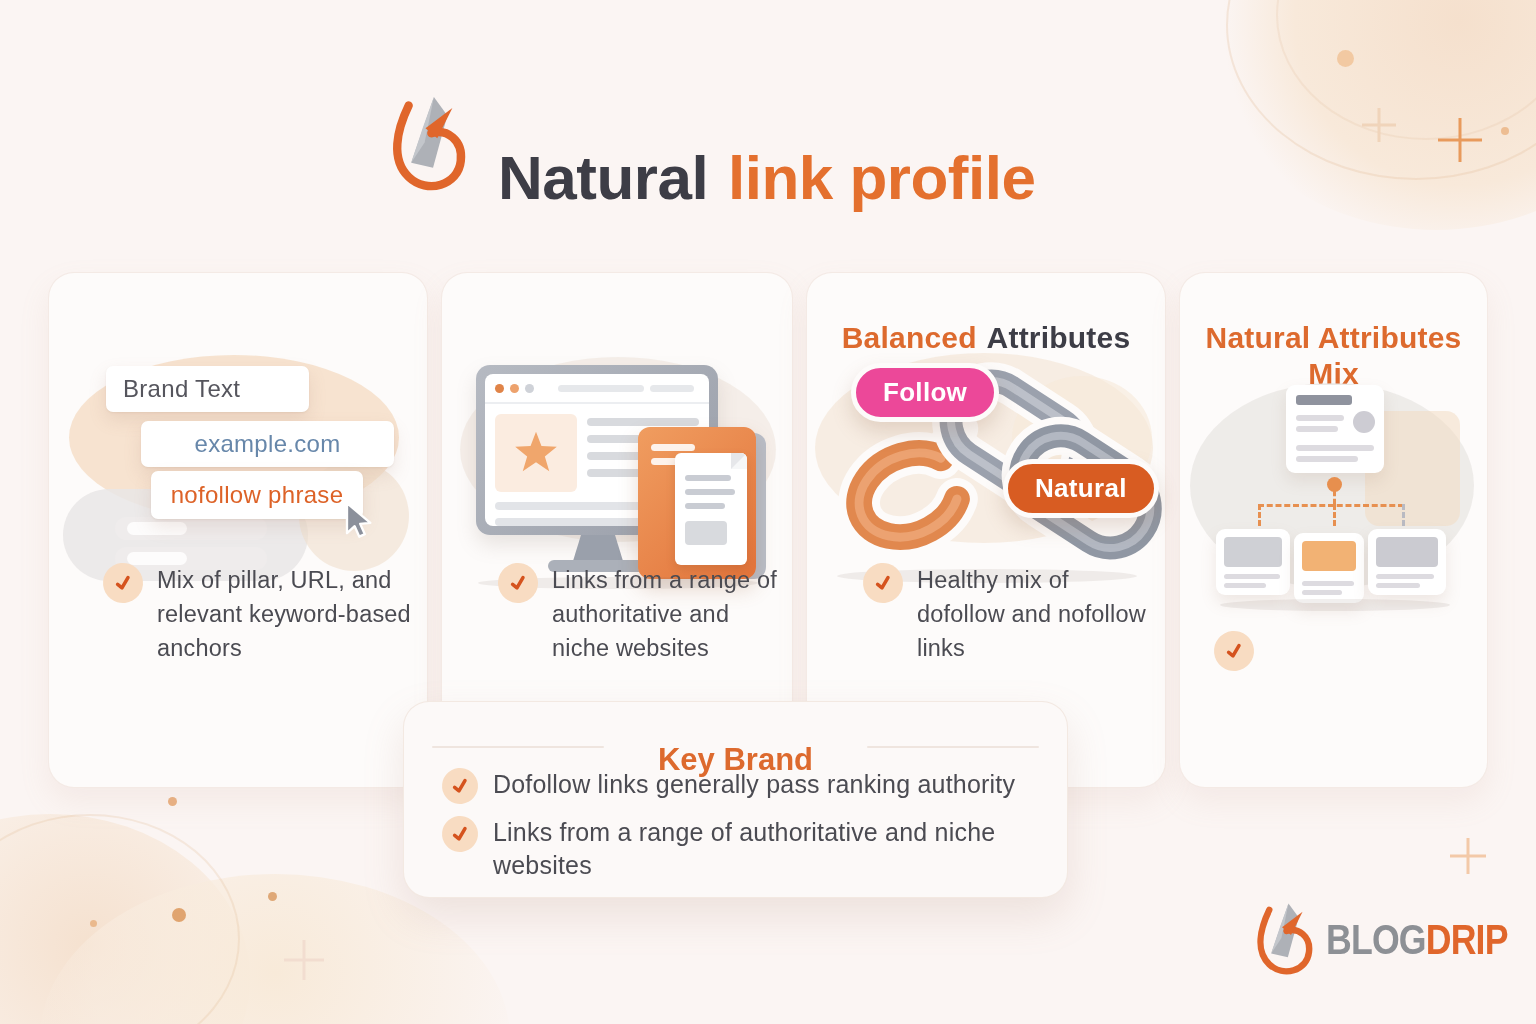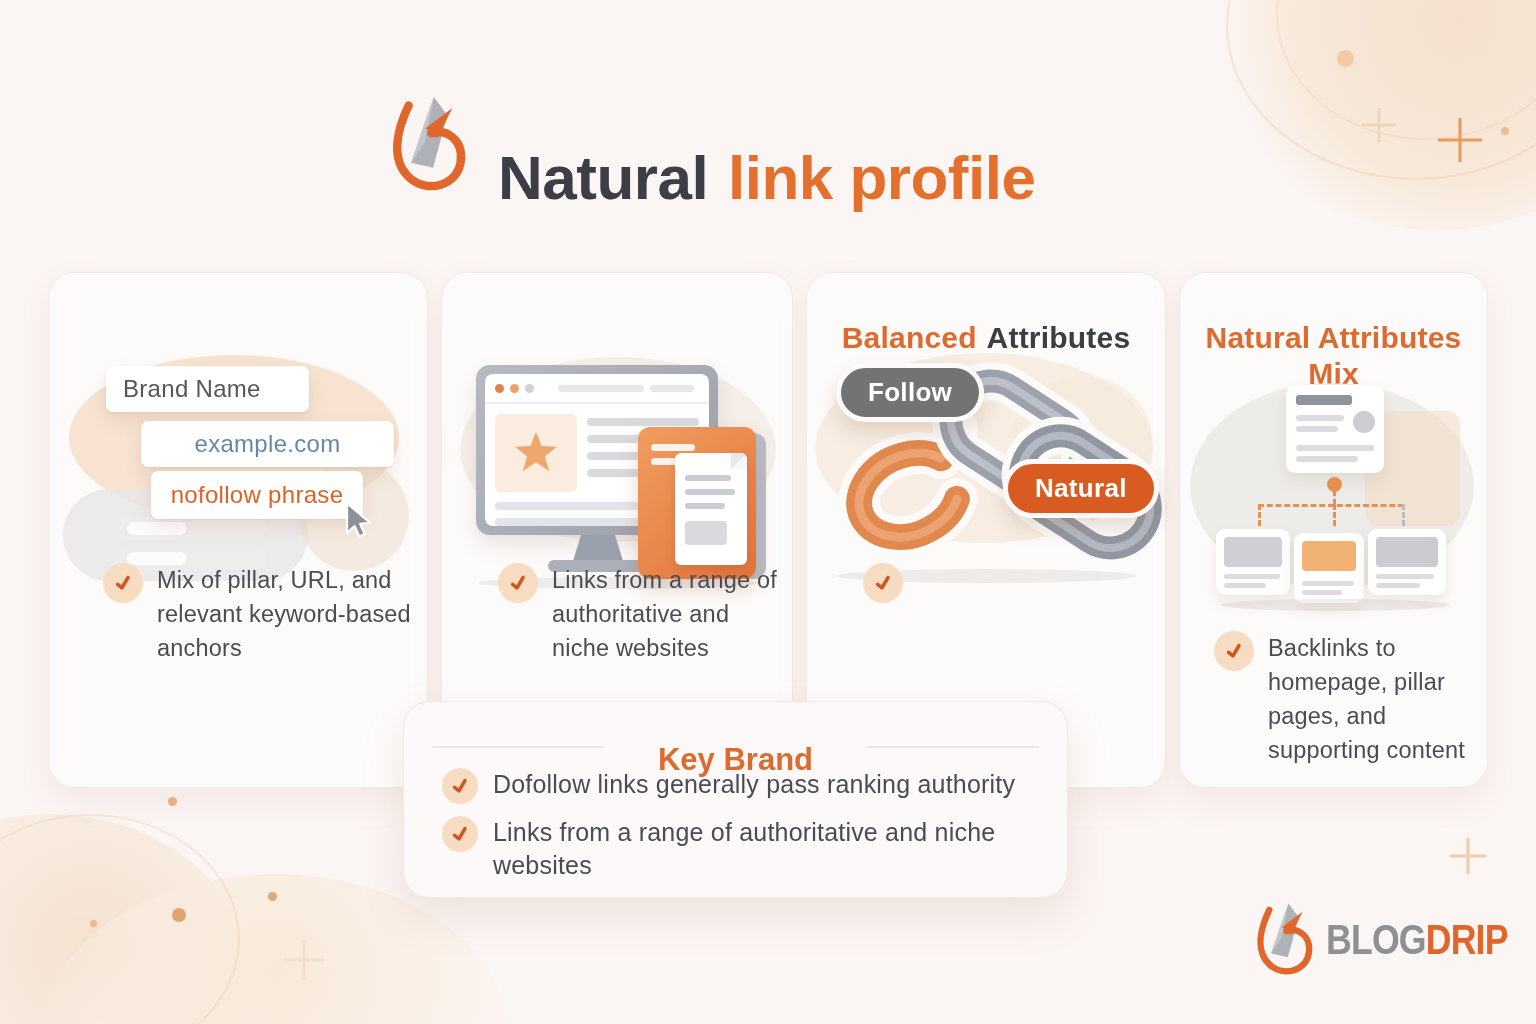--- a/index.html
+++ b/index.html
@@ -103,21 +103,21 @@
   .fdoc .fold{position:absolute;right:0;top:0;width:0;height:0;border-left:16px solid #e6e7ea;border-top:16px solid #f6f7f8;transform:rotate(90deg);}
   .dline{position:absolute;left:10px;height:6px;border-radius:3px;background:#c9ccd3;}
   .dl1{top:22px;width:46px;} .dl2{top:36px;width:50px;} .dl3{top:50px;width:40px;}
   .dblock{position:absolute;left:10px;top:68px;width:42px;height:24px;border-radius:4px;background:#d8dade;}
   .gshadow{position:absolute;border-radius:50%;background:rgba(120,100,90,.10);}
 
   
   .pill{position:absolute;border-radius:999px;color:#fff;font-size:26px;font-weight:700;
     padding:9px 27px;border:5px solid #fdfbfa;letter-spacing:.3px;
     box-shadow:0 10px 20px rgba(150,110,80,.22);z-index:3;}
-  .pill-follow{left:29px;top:22px;background:#737373;}
+  .pill-follow{left:44px;top:22px;background:#ec4899;}
   .pill-nofollow{left:196px;top:118px;background:var(--orange-deep);}
   .chains{position:absolute;inset:0;width:100%;height:100%;}
 
   
   .minicard{position:absolute;background:#fff;border-radius:9px;box-shadow:0 8px 16px rgba(160,130,110,.16);}
   .m-bar{position:absolute;border-radius:3px;background:#8f939e;}
   .m-line{position:absolute;border-radius:3px;background:#dddbe0;}
   .m-circle{position:absolute;border-radius:50%;background:#cdccd3;}
   .dash-v{position:absolute;width:0;border-left:3px dashed #e79050;}
   .dash-h{position:absolute;height:0;border-top:3px dashed #e79050;}
@@ -188,21 +188,21 @@
         <div class="iblob" style="left:20px;top:14px;width:330px;height:165px;background:rgba(245,221,198,.8)"></div>
         <div class="iblob" style="left:14px;top:148px;width:245px;height:92px;background:rgba(233,230,230,.85);border-radius:46px"></div>
         <div class="iblob" style="left:250px;top:120px;width:110px;height:110px;background:rgba(240,223,205,.6)"></div>
         <div class="stackrow" style="left:66px;top:176px;width:152px;height:23px">
             <span class="pillet"></span>
           </div>
         <div class="stackrow" style="left:66px;top:206px;width:152px;height:23px">
             <span class="pillet"></span>
           </div>
         <div class="chip chip1">
-            <span>Brand Name</span>
+            <span>Brand Text</span>
           </div>
         <div class="chip chip2">
             <span>example.com</span>
           </div>
         <div class="chip chip3">
             <span>nofollow phrase</span>
           </div>
         <svg id="cursor1" viewBox="0 0 24 24">
           <path d="M6,2.5 L6,20.5 L10.6,16.3 L13.4,22.6 L16.7,21.1 L13.9,14.9 L20,14.3 Z" fill="#8b909b" stroke="#ffffff" stroke-width="1.4" stroke-linejoin="round"></path>
         </svg>
@@ -309,20 +309,21 @@
         <div class="pill pill-follow"><span>Follow</span></div>
         <div class="pill pill-nofollow"><span>Natural</span></div>
         <div class="gshadow" style="left:30px;top:228px;width:300px;height:14px"></div>
       </div>
       <div class="bullet" style="left:56px;top:290px;width:300px">
         <span class="check">
           <svg viewBox="0 0 20 20">
               <path d="M5,10.8 L8.6,14.4 L15,5.6" fill="none" stroke="#d5531e" stroke-width="3.2" stroke-linecap="round" stroke-linejoin="round"></path>
             </svg>
         </span>
+        <p class="btext" style="width:262px">Healthy mix of dofollow and nofollow links</p>
       </div>
     </section>
 
     <section class="card c4">
       <h2 class="card-title accent">Natural Attributes Mix</h2>
       <div class="illus" style="top:88px;height:260px">
         <div class="iblob" style="left:10px;top:22px;width:284px;height:205px;background:rgba(231,227,225,.65)"></div>
         <div class="iblob" style="left:185px;top:50px;width:95px;height:115px;background:rgba(242,220,194,.55);border-radius:14px"></div>
 
         <div class="minicard" style="left:106px;top:24px;width:98px;height:88px">
@@ -356,21 +357,20 @@
           <span class="m-line" style="left:8px;top:54px;width:44px;height:5px"></span>
         </div>
         <div class="gshadow" style="left:40px;top:238px;width:230px;height:12px"></div>
       </div>
       <div class="bullet" style="left:34px;top:358px;width:270px">
         <span class="check">
           <svg viewBox="0 0 20 20">
               <path d="M5,10.8 L8.6,14.4 L15,5.6" fill="none" stroke="#d5531e" stroke-width="3.2" stroke-linecap="round" stroke-linejoin="round"></path>
             </svg>
         </span>
-        <p class="btext" style="width:218px">Backlinks to homepage, pillar pages, and supporting content</p>
       </div>
     </section>
   </div>
 
   <section id="keypoints">
     <span class="kp-line l"></span>
     <span class="kp-line r"></span>
     <h2 id="kp-title">Key Brand</h2>
     <div class="kp-row kp1">
       <span class="check small">

